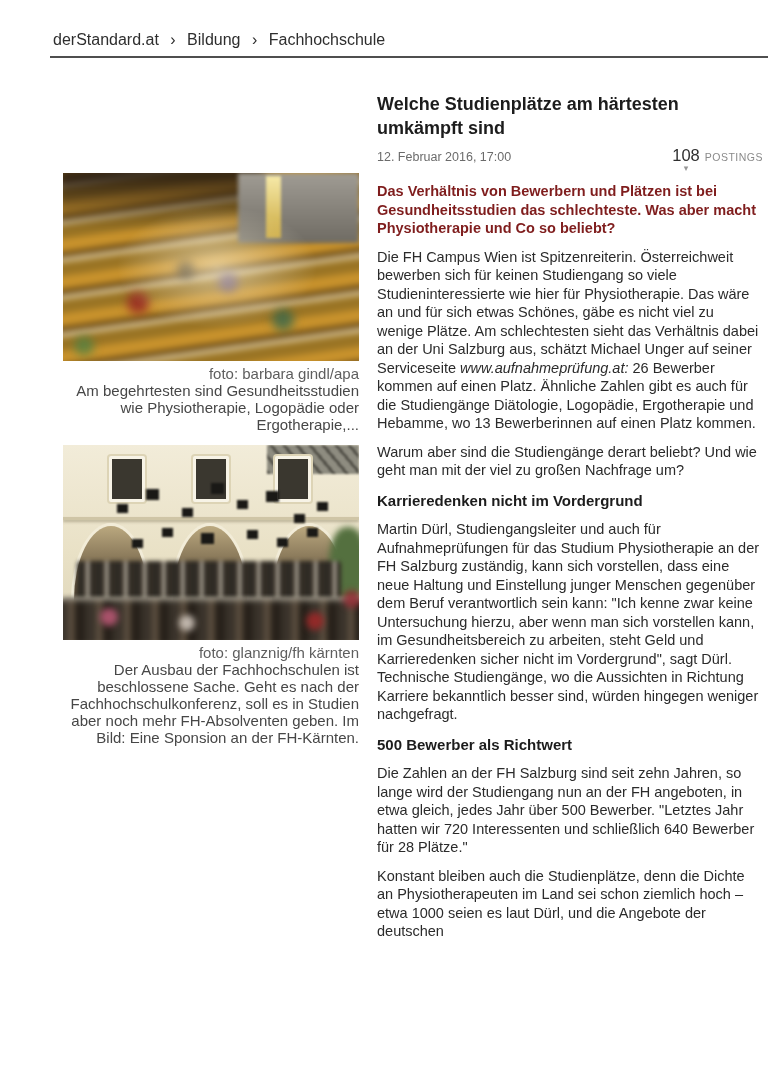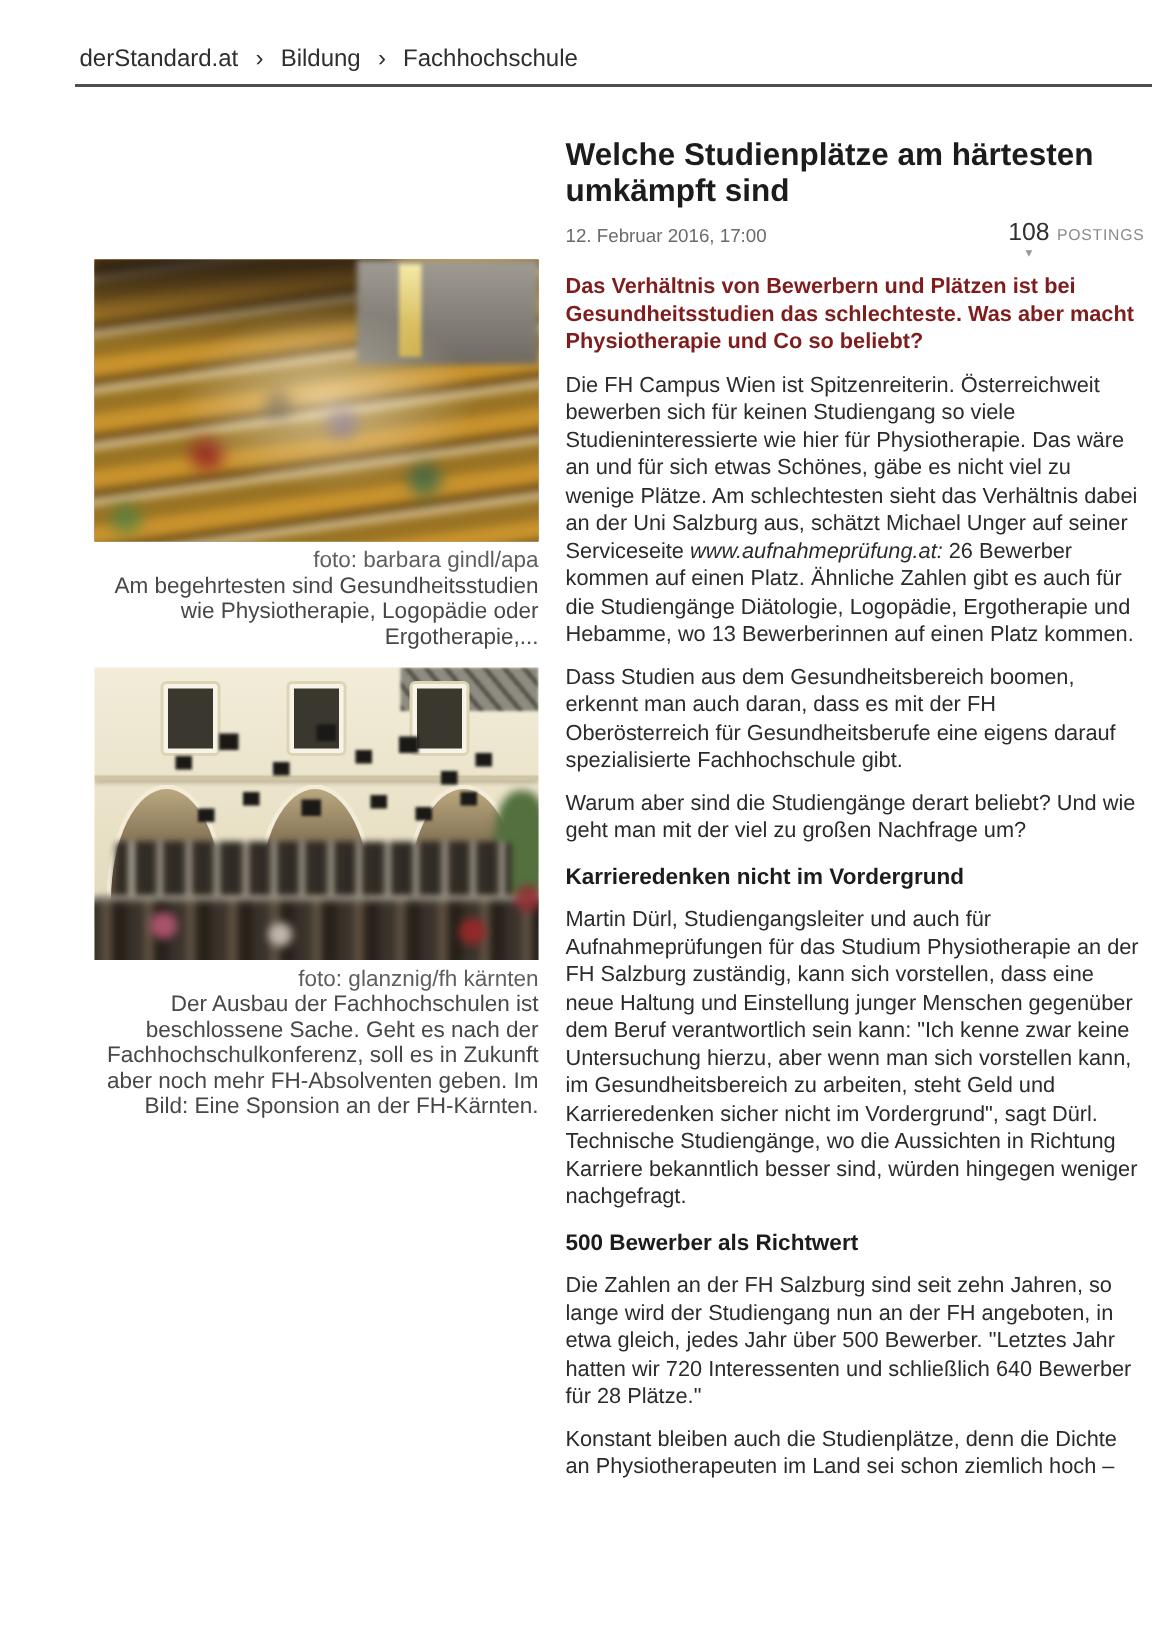--- a/index.html
+++ b/index.html
@@ -71,21 +71,21 @@
   .p2-caps { position:absolute; top:0; left:0; width:9px; height:7px;
     box-shadow: 55px 60px 0 1px #1a1916, 85px 46px 0 2px #1a1916, 120px 64px 0 1px #1a1916,
                 150px 40px 0 2px #1a1916, 175px 56px 0 1px #1a1916, 205px 48px 0 2px #1a1916,
                 232px 70px 0 1px #1a1916, 255px 58px 0 1px #1a1916, 100px 84px 0 1px #1a1916,
                 140px 90px 0 2px #1a1916, 185px 86px 0 1px #1a1916, 70px 95px 0 1px #1a1916,
                 215px 94px 0 1px #1a1916, 245px 84px 0 1px #1a1916;
     filter: blur(1px); }
 
   
   .col-right { position:absolute; left:352px; top:92px; width:386px; }
-  .title { margin:0; font-size:21px; line-height:24px; font-weight:bold; color:#1c1c1c; }
+  .title { margin:0; font-size:18px; line-height:24px; font-weight:bold; color:#1c1c1c; }
   .meta { display:flex; justify-content:space-between; align-items:flex-start; margin-top:6px; }
   .date { font-size:12.5px; color:#6b6b6b; padding-top:4px; }
   .postings { display:grid; grid-template-columns:auto auto; column-gap:5px; align-items:baseline;
     text-decoration:none; cursor:pointer; }
   .postings-count { font-size:16.5px; color:#2f2f2f; }
   .postings-label { font-size:10.5px; color:#8a8a8a; letter-spacing:.5px; }
   .postings-caret { grid-column:1; justify-self:center; font-size:9px; color:#979797; line-height:7px; }
   .lead { font-weight:bold; margin:10px 0 0; font-size:14.5px; line-height:18.5px; color:#7f1d1d; }
   .body .para { margin:10px 0 0; font-size:14.5px; line-height:18.5px; color:#2b2b2b; }
   .body .subhead { margin:12px 0 0; font-size:15px; line-height:18.5px; font-weight:bold; color:#1c1c1c; }
@@ -134,21 +134,21 @@
         <div class="p2-arch a3"></div>
         <div class="p2-tree"></div>
         <div class="p2-crowd"></div>
         <div class="p2-floor"></div>
         <div class="p2-front"></div>
         <div class="p2-frontdots"></div>
         <div class="p2-caps"></div>
       </div>
       <figcaption class="caption">
         <div class="credit">foto: glanznig/fh kärnten</div>
-        <div class="caption-text">Der Ausbau der Fachhochschulen ist beschlossene Sache. Geht es nach der Fachhochschulkonferenz, soll es in Zukunft aber noch mehr FH-Absolventen geben. Im Bild: Eine Sponsion an der FH-Kärnten.</div>
+        <div class="caption-text">Der Ausbau der Fachhochschulen ist beschlossene Sache. Geht es nach der Fachhochschulkonferenz, soll es in Studien aber noch mehr FH-Absolventen geben. Im Bild: Eine Sponsion an der FH-Kärnten.</div>
       </figcaption>
     </figure>
 
   </aside>
 
   <main class="col-right">
     <h1 class="title">Welche Studienplätze am härtesten umkämpft sind</h1>
 
     <div class="meta">
       <span class="date">12. Februar 2016, 17:00</span>
@@ -156,21 +156,20 @@
         <span class="postings-count">108</span>
         <span class="postings-label">POSTINGS</span>
         <span class="postings-caret">▾</span>
       </a>
     </div>
 
     <p class="lead">Das Verhältnis von Bewerbern und Plätzen ist bei Gesundheitsstudien das schlechteste. Was aber macht Physiotherapie und Co so beliebt?</p>
 
     <div class="body">
         <p class="para"><span>Die FH Campus Wien ist Spitzenreiterin. Österreichweit bewerben sich für keinen Studiengang so viele Studieninteressierte wie hier für Physiotherapie. Das wäre an und für sich etwas Schönes, gäbe es nicht viel zu wenige Plätze. Am schlechtesten sieht das Verhältnis dabei an der Uni Salzburg aus, schätzt Michael Unger auf seiner Serviceseite </span><span class="italic">www.aufnahmeprüfung.at:</span><span> 26 Bewerber kommen auf einen Platz. Ähnliche Zahlen gibt es auch für die Studiengänge Diätologie, Logopädie, Ergotherapie und Hebamme, wo 13 Bewerberinnen auf einen Platz kommen.</span></p>
-        <p class="para"><span>Dass Studien aus dem Gesundheitsbereich boomen, erkennt man auch daran, dass es mit der FH Oberösterreich für Gesundheitsberufe eine eigens darauf spezialisierte Fachhochschule gibt.</span></p>
         <p class="para"><span>Warum aber sind die Studiengänge derart beliebt? Und wie geht man mit der viel zu großen Nachfrage um?</span></p>
         <h3 class="subhead"><span>Karrieredenken nicht im Vordergrund</span></h3>
         <p class="para"><span>Martin Dürl, Studiengangsleiter und auch für Aufnahmeprüfungen für das Studium Physiotherapie an der FH Salzburg zuständig, kann sich vorstellen, dass eine neue Haltung und Einstellung junger Menschen gegenüber dem Beruf verantwortlich sein kann: "Ich kenne zwar keine Untersuchung hierzu, aber wenn man sich vorstellen kann, im Gesundheitsbereich zu arbeiten, steht Geld und Karrieredenken sicher nicht im Vordergrund", sagt Dürl. Technische Studiengänge, wo die Aussichten in Richtung Karriere bekanntlich besser sind, würden hingegen weniger nachgefragt.</span></p>
         <h3 class="subhead"><span>500 Bewerber als Richtwert</span></h3>
         <p class="para"><span>Die Zahlen an der FH Salzburg sind seit zehn Jahren, so lange wird der Studiengang nun an der FH angeboten, in etwa gleich, jedes Jahr über 500 Bewerber. "Letztes Jahr hatten wir 720 Interessenten und schließlich 640 Bewerber für 28 Plätze."</span></p>
         <p class="para"><span>Konstant bleiben auch die Studienplätze, denn die Dichte an Physiotherapeuten im Land sei schon ziemlich hoch – etwa 1000 seien es laut Dürl, und die Angebote der deutschen</span></p>
       </div>
   </main>
 
 </div>

